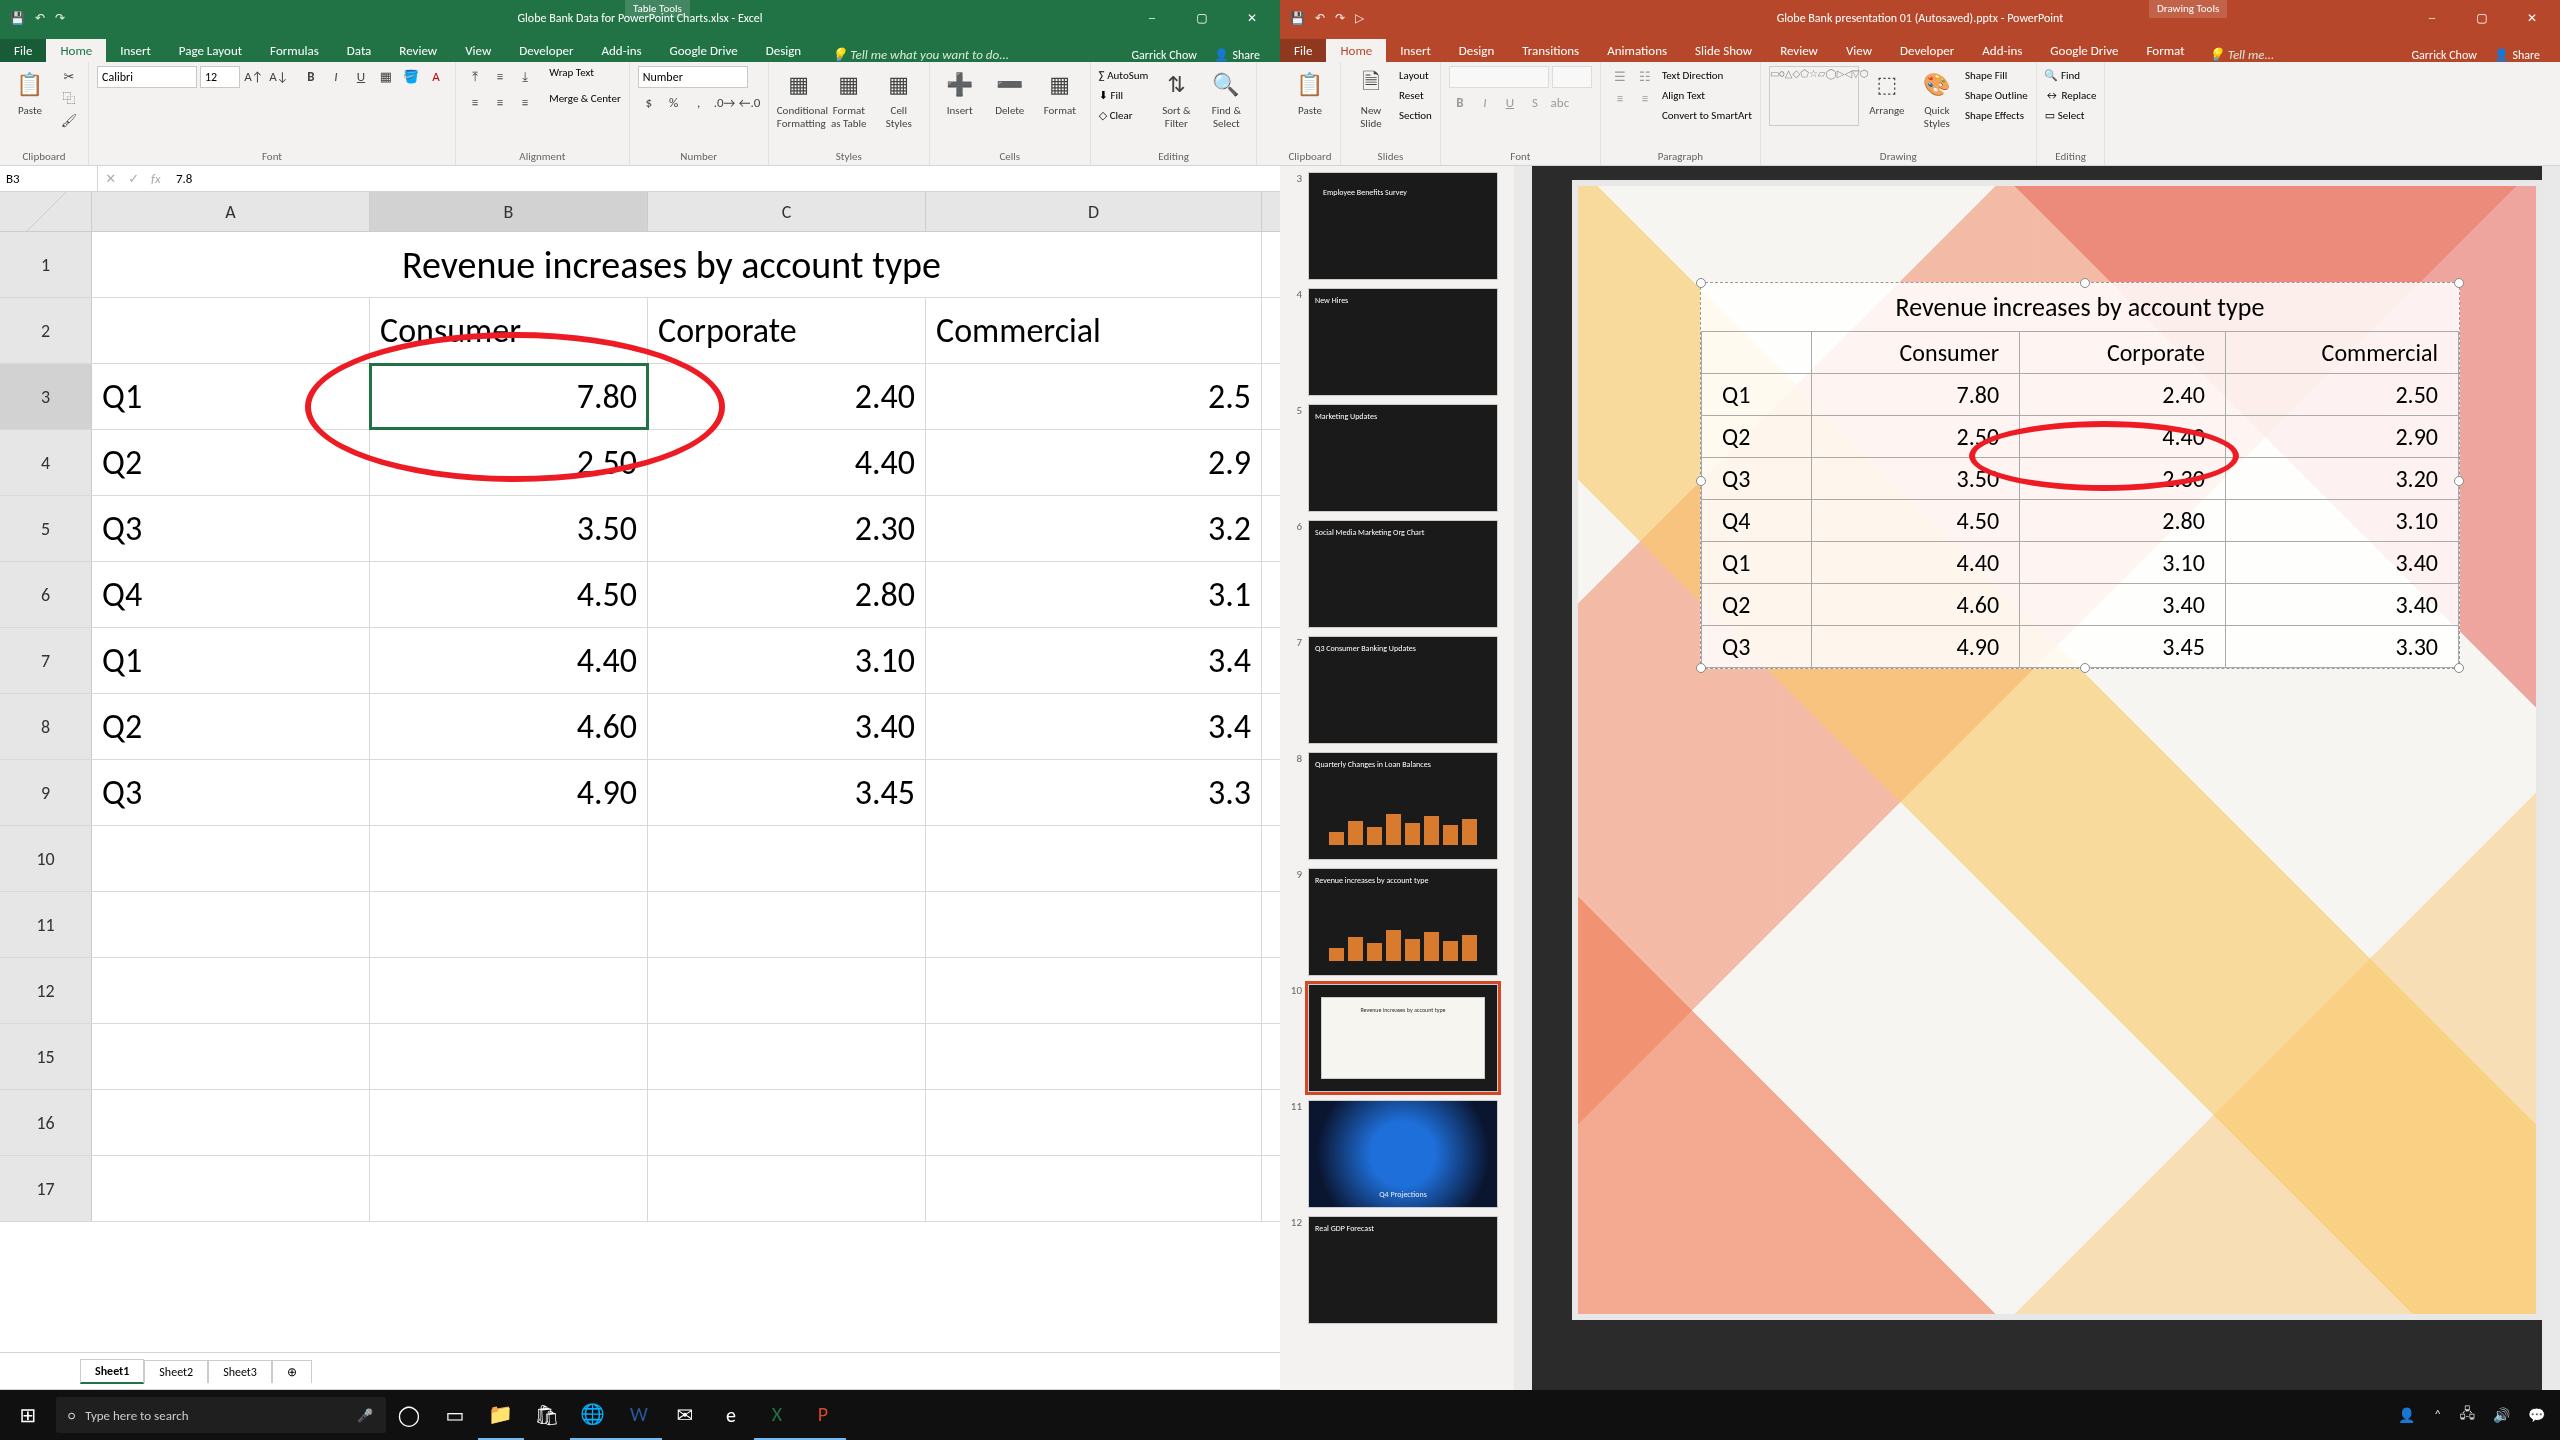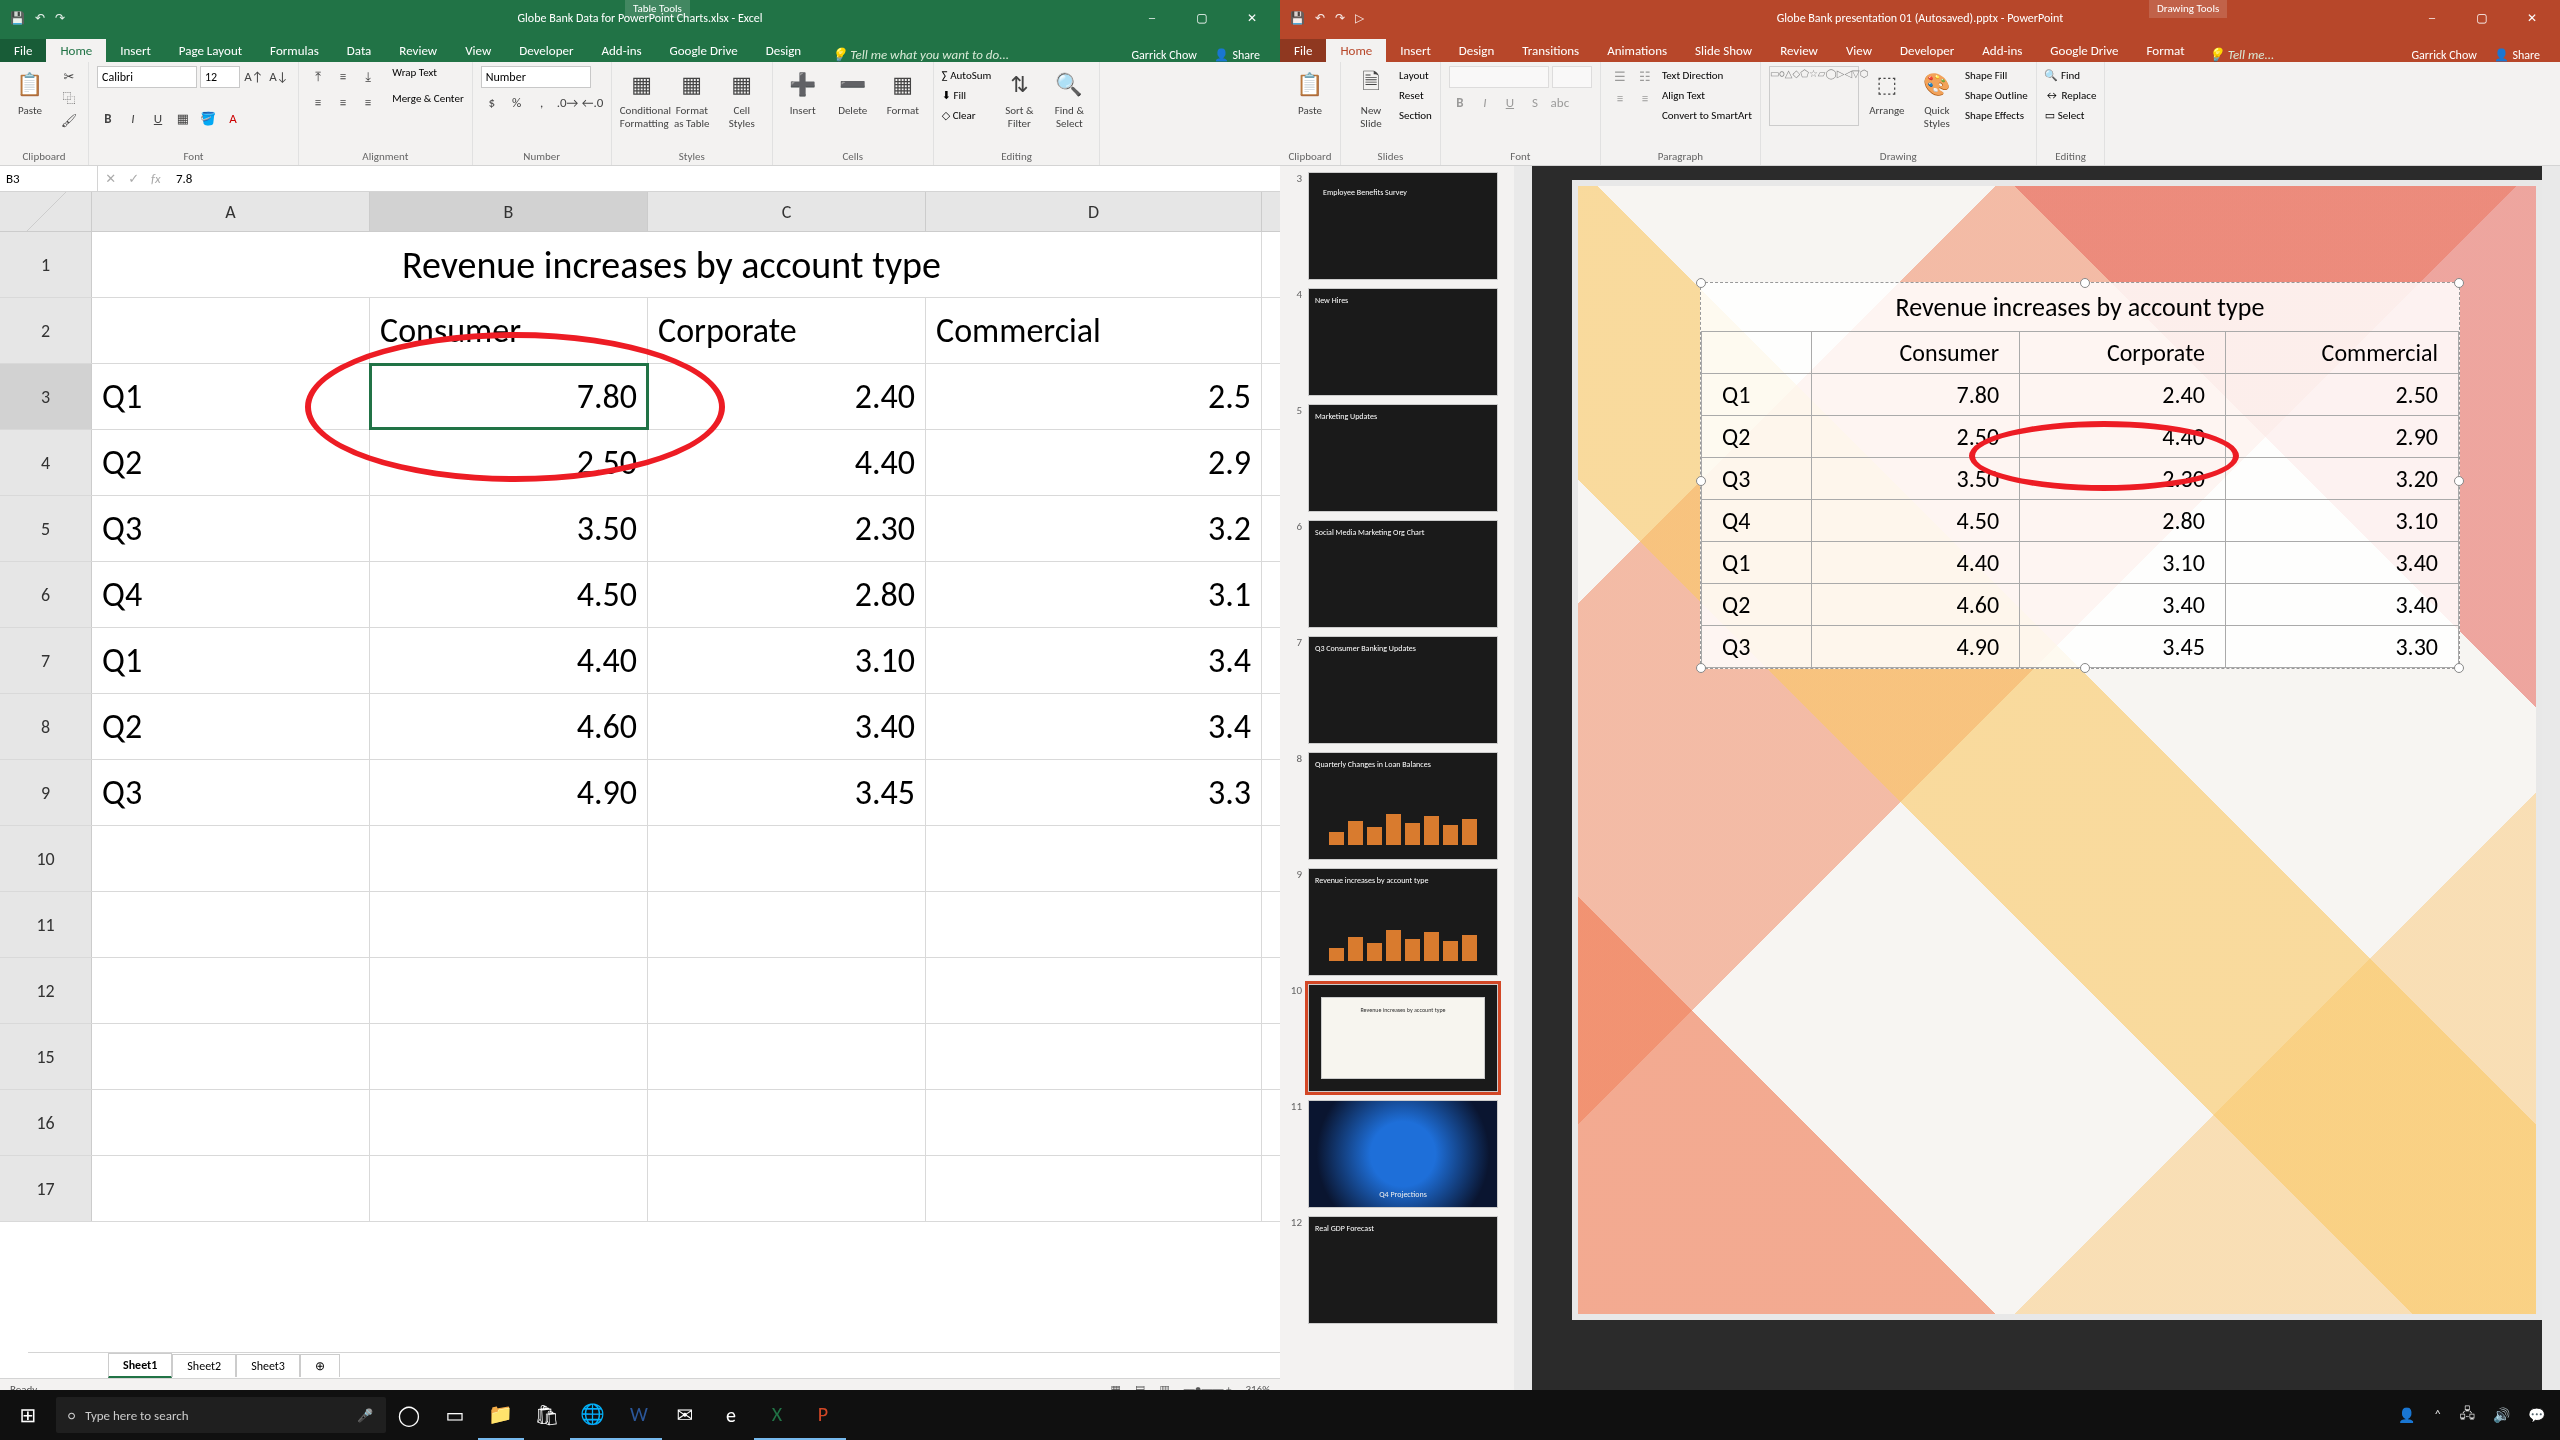--- a/index.html
+++ b/index.html
@@ -63,21 +63,21 @@
 .row { display: flex; height: 66px; border-bottom: 1px solid #d9d9d9; font-size: 34px; }
 .rowh { width: 92px; background: #e6e6e6; border-right: 1px solid #ccc; text-align: center; line-height: 66px; font-size: 18px; color: #333; }
 .rowh.sel { background: #d2d2d2; }
 .cell { border-right: 1px solid #d9d9d9; line-height: 66px; padding-right: 10px; text-align: right; }
 .cell.left { text-align: left; padding-left: 10px; }
 .mergeTitle { width: 1170px; text-align: center; }
 .selcell { outline: 3px solid #217346; outline-offset: -2px; }
 .redcircle { position: absolute; border: 6px solid #ed1c24; border-radius: 50%; pointer-events: none; }
 .sheet .redcircle { left: 305px; top: 140px; width: 420px; height: 150px; }
 
-.sheettabs { height: 26px; border-top: 1px solid #d4d4d4; display: flex; align-items: center; font-size: 12px; padding-left: 80px; gap: 0; margin-left: 28px; }
+.sheettabs { height: 37px; border-top: 1px solid #d4d4d4; display: flex; align-items: center; font-size: 12px; padding-left: 80px; gap: 0; }
 .sheettab { padding: 4px 14px; border: 1px solid #ccc; border-bottom: none; background: #fff; }
 .sheettab.active { border-bottom: 2px solid #217346; font-weight: bold; }
 .statusbar { height: 22px; background: #f3f2f1; border-top: 1px solid #d4d4d4; display: flex; align-items: center; font-size: 11px; color: #555; padding: 0 10px; justify-content: space-between; }
 .sb-right { display: flex; gap: 14px; align-items: center; }
 
 
 .pptbody { display: flex; height: 1224px; background: #444; }
 .thumbs { width: 234px; background: #f3f2f1; overflow: hidden; padding-top: 6px; }
 .thumb { display: flex; gap: 6px; margin-bottom: 8px; padding: 0 6px; }
 .thumb .num { width: 16px; font-size: 11px; color: #666; text-align: right; }
@@ -153,21 +153,21 @@
           <div class="bigbtn"><div class="icon">📋</div><span>Paste</span></div>
           <div>
             <div class="ribbonbtn">✂</div>
             <div class="ribbonbtn">⿻</div>
             <div class="ribbonbtn">🖌</div>
           </div>
         </div>
         <div class="label">Clipboard</div>
       </div>
     <div class="group">
-        <div class="body" style="flex-direction:column;gap:20px;">
+        <div class="body" style="flex-direction:row;gap:10px;">
       <div class="smallrow">
             <input class="select" style="width: 100px;" value="Calibri">
             <input class="select" style="width: 40px;" value="12">
             <div class="ribbonbtn">A↑</div>
             <div class="ribbonbtn">A↓</div>
           </div>
       <div class="smallrow">
             <div class="ribbonbtn"><b>B</b></div>
             <div class="ribbonbtn"><i>I</i></div>
             <div class="ribbonbtn"><u>U</u></div>

